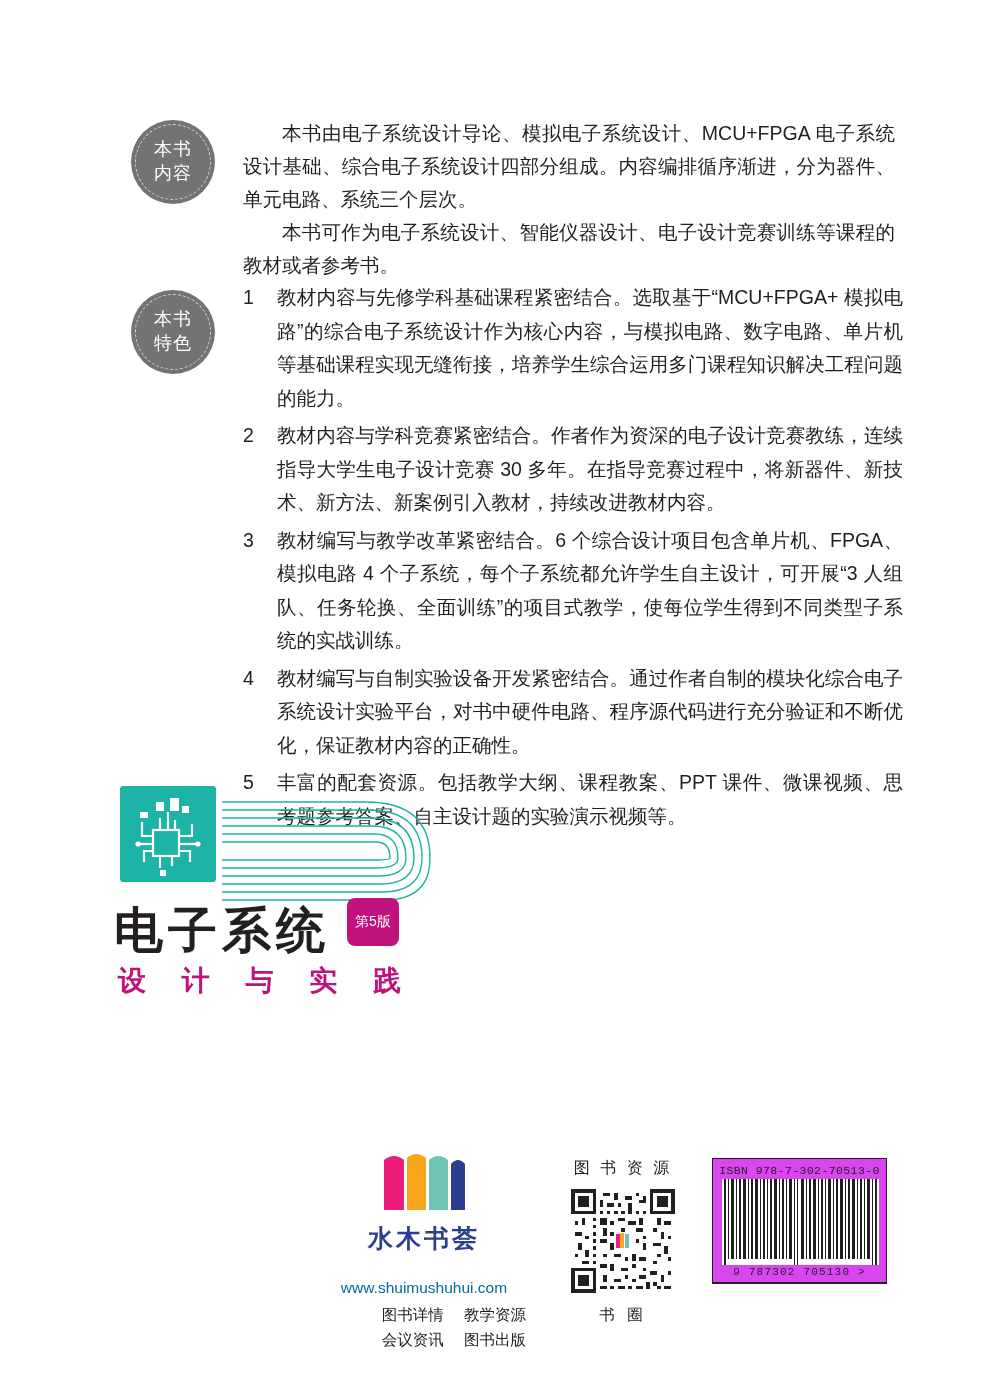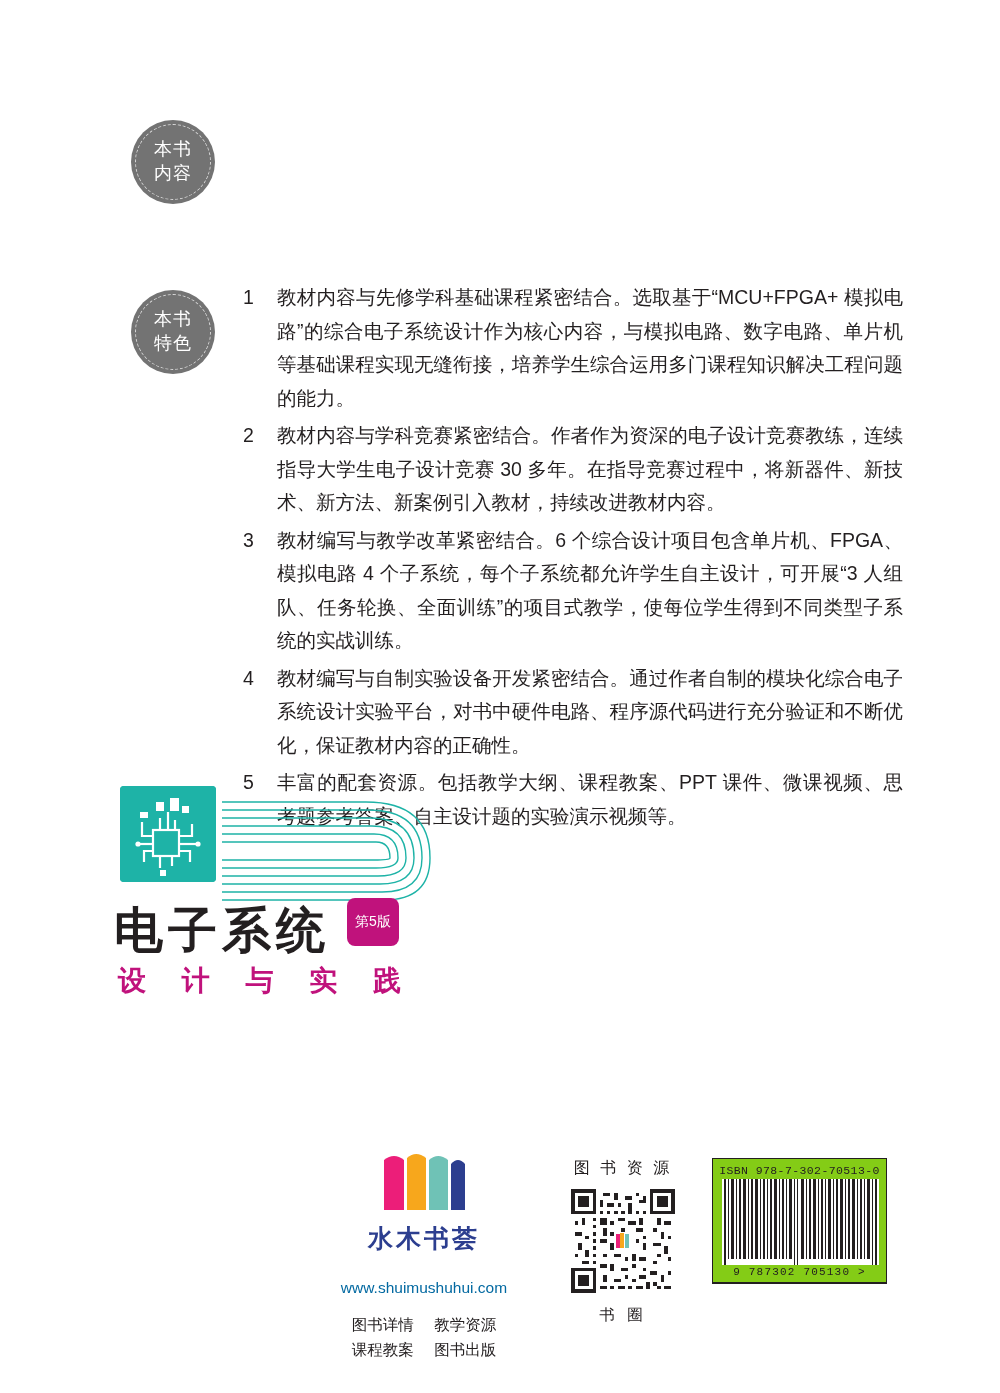--- a/index.html
+++ b/index.html
@@ -172,24 +172,25 @@
     font-weight: bold;
     letter-spacing: 3px;
     color: #2c3e8f;
   }
   .pub-url {
     margin-top: 24px;
     font-size: 15.5px;
     color: #0369a1;
   }
   .pub-links {
-    margin-top: 15px;
+    margin-top: 5px;
     font-size: 15.5px;
     color: #231f20;
     line-height: 25px;
+    text-align: right;
   }
   .pub-links span { margin: 0 8px; }
 
   .qr-block {
     position: absolute;
     left: 548px;
     top: 1158px;
     width: 150px;
     text-align: center;
   }
@@ -213,21 +214,21 @@
   }
 
   
   .isbn-box {
     position: absolute;
     left: 712px;
     top: 1158px;
     width: 175px;
     border: 1.5px solid #231f20;
     box-sizing: border-box;
-    background: #84cc16;
+    background: #d946ef;
   }
   .isbn-text {
     font-family: "Liberation Mono", monospace;
     font-size: 11.5px;
     letter-spacing: .4px;
     text-align: center;
     padding: 5px 0 2px;
   }
   .barcode {
     height: 86px;
@@ -260,20 +261,24 @@
   <div class="badge" id="badge-content">
     <span>本书</span>
     <span>内容</span>
   </div>
 
   <div class="badge" id="badge-feature">
     <span>本书</span>
     <span>特色</span>
   </div>
 
+  <div class="intro">
+    <p>本书由电子系统设计导论、模拟电子系统设计、MCU+FPGA 电子系统设计基础、综合电子系统设计四部分组成。内容编排循序渐进，分为器件、单元电路、系统三个层次。</p>
+    <p>本书可作为电子系统设计、智能仪器设计、电子设计竞赛训练等课程的教材或者参考书。</p>
+  </div>
 
   <div class="features">
     <div class="feature-row">
       <div class="feature-num">1</div>
       <div class="feature-text">教材内容与先修学科基础课程紧密结合。选取基于“MCU+FPGA+ 模拟电路”的综合电子系统设计作为核心内容，与模拟电路、数字电路、单片机等基础课程实现无缝衔接，培养学生综合运用多门课程知识解决工程问题的能力。</div>
     </div>
     <div class="feature-row">
       <div class="feature-num">2</div>
       <div class="feature-text">教材内容与学科竞赛紧密结合。作者作为资深的电子设计竞赛教练，连续指导大学生电子设计竞赛 30 多年。在指导竞赛过程中，将新器件、新技术、新方法、新案例引入教材，持续改进教材内容。</div>
     </div>
@@ -356,21 +361,21 @@
       </svg>
     </div>
     <div class="pub-name">水木书荟</div>
     <div class="pub-url">www.shuimushuhui.com</div>
     <div class="pub-links">
       <div>
         <span>图书详情</span>
         <span>教学资源</span>
       </div>
       <div>
-        <span>课程教案</span>
+        <span>会议资讯</span>
         <span>图书出版</span>
       </div>
     </div>
   </div>
 
   <div class="qr-block">
     <div class="qr-label">图 书 资 源</div>
     <div class="qr-code">
       <svg width="104" height="104" viewBox="0 0 29 29" shape-rendering="crispEdges" aria-hidden="true">
         <rect width="29" height="29" fill="#ffffff"></rect>

